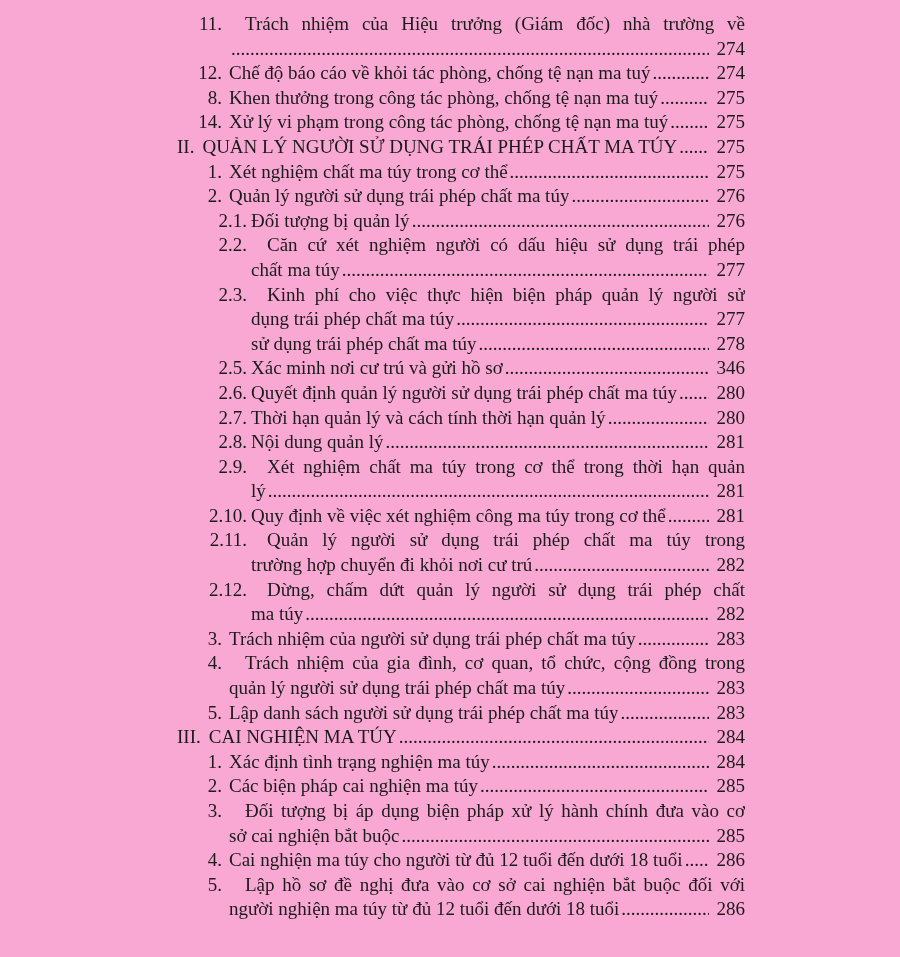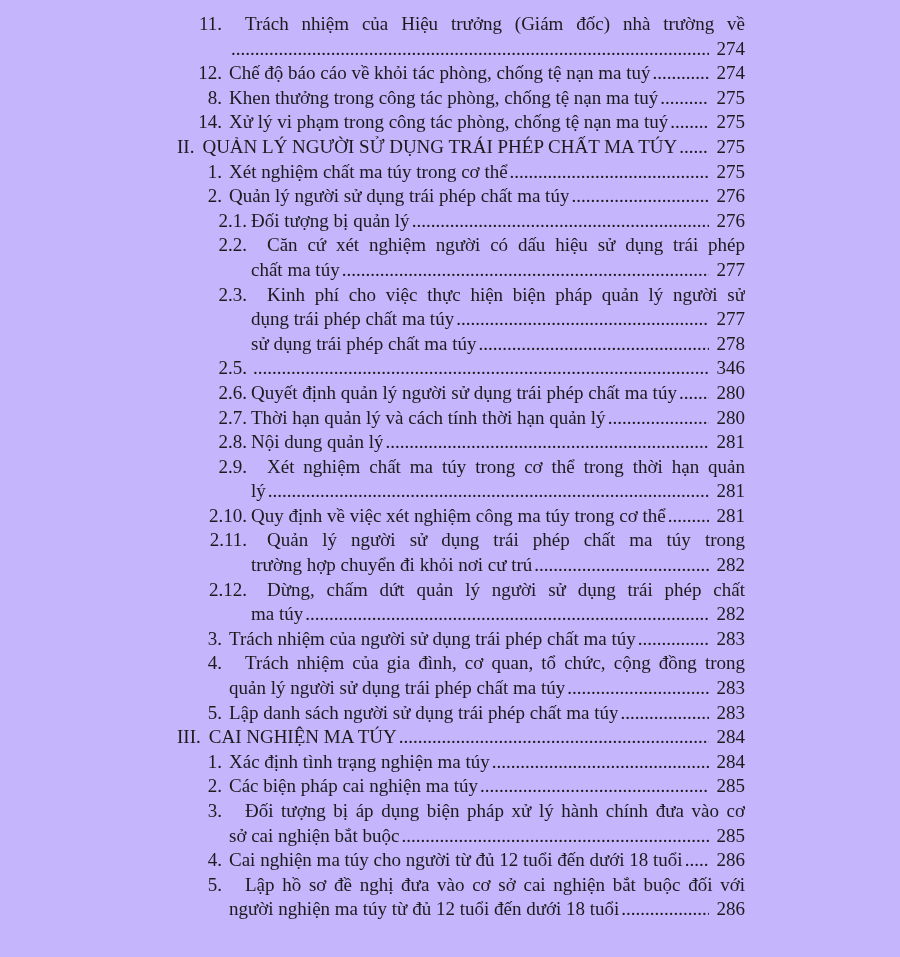--- a/index.html
+++ b/index.html
@@ -4,21 +4,21 @@
 <style>
   html, body {
     margin: 0;
     padding: 0;
     background: #ffffff;
   }
   .page {
     position: relative;
     width: 900px;
     height: 957px;
-    background: #c4b5fd;
+    background: #f9a8d4;
     overflow: hidden;
     font-family: "Liberation Serif", "DejaVu Serif", serif;
     font-size: 19px;
     color: #1b1b1b;
     line-height: 24.6px;
   }
   .toc {
     position: absolute;
     left: 177px;
     top: 12px;
@@ -163,20 +163,21 @@
       <div class="entry lvl-sub">
         <div class="line cont">
           <span class="txt endline">sử dụng trái phép chất ma túy</span>
           <span class="dots"></span>
           <span class="pg">278</span>
         </div>
       </div>
       <div class="entry lvl-sub">
         <div class="line">
           <span class="num">2.5.</span>
+          <span class="txt endline">Xác minh nơi cư trú và gửi hồ sơ</span>
           <span class="dots"></span>
           <span class="pg">346</span>
         </div>
       </div>
       <div class="entry lvl-sub">
         <div class="line">
           <span class="num">2.6.</span>
           <span class="txt endline">Quyết định quản lý người sử dụng trái phép chất ma túy</span>
           <span class="dots"></span>
           <span class="pg">280</span>

